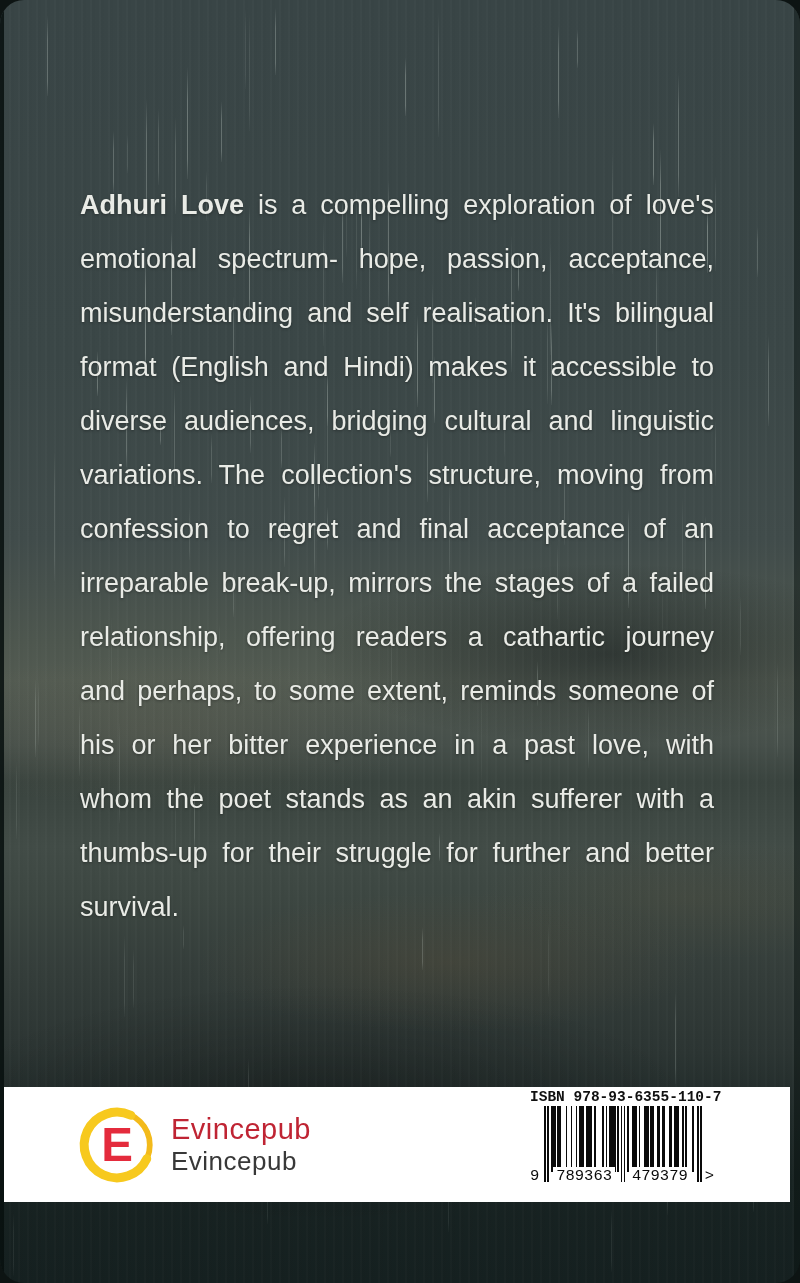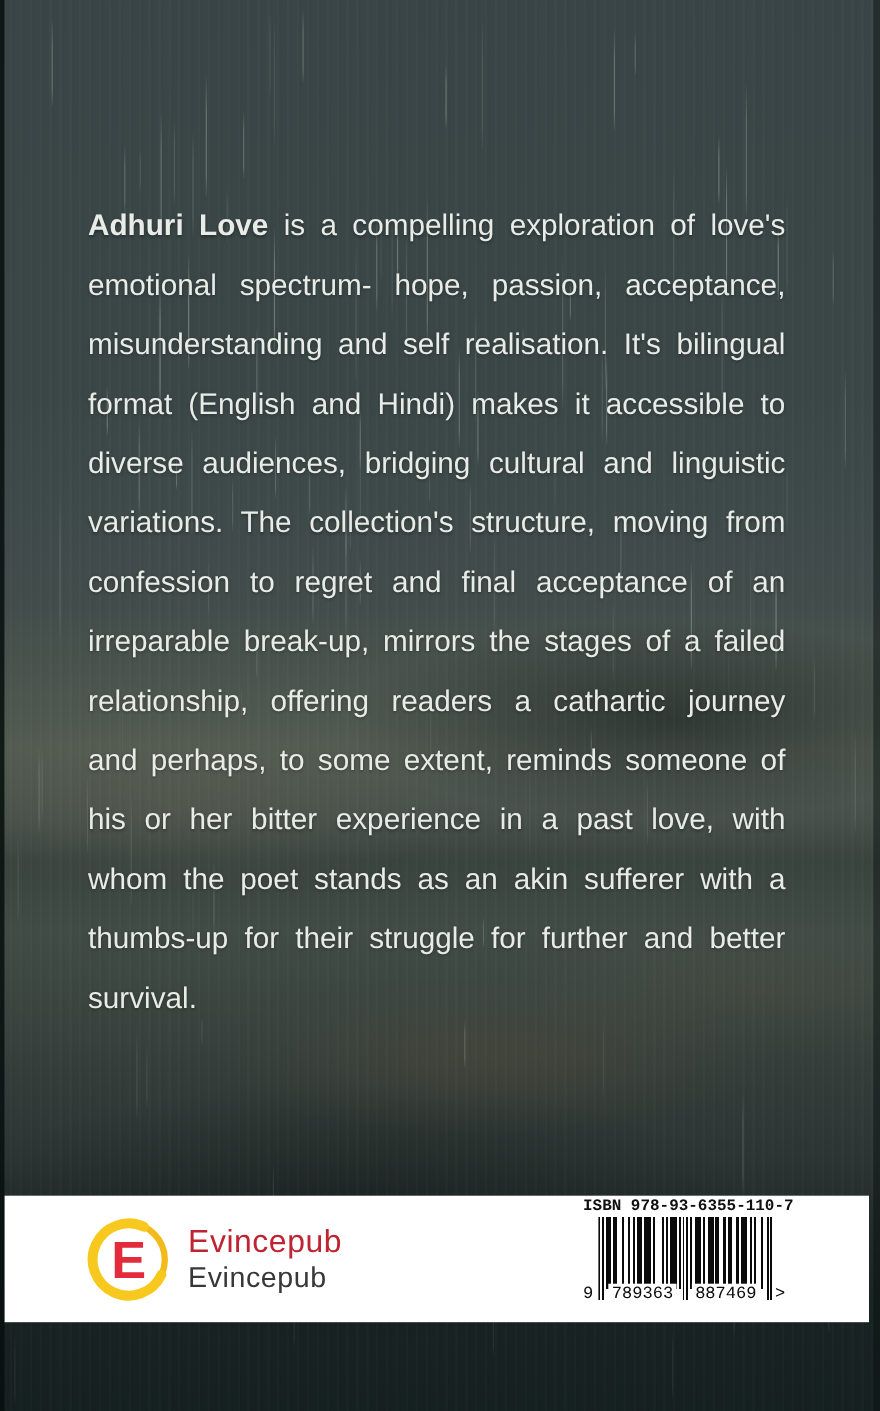--- a/index.html
+++ b/index.html
@@ -15,20 +15,21 @@
       repeating-linear-gradient(90deg, rgba(255,255,255,0.015) 0 2px, rgba(0,0,0,0.015) 2px 5px, rgba(0,0,0,0) 5px 9px),
       radial-gradient(420px 130px at 76% 51%, rgba(10,16,19,0.45), rgba(10,16,19,0) 70%),
       radial-gradient(380px 110px at 20% 57%, rgba(128,116,88,0.16), rgba(128,116,88,0) 70%),
       radial-gradient(360px 100px at 56% 75%, rgba(118,94,60,0.20), rgba(118,94,60,0) 70%),
       radial-gradient(300px 90px at 86% 70%, rgba(104,88,60,0.14), rgba(104,88,60,0) 70%),
       radial-gradient(500px 160px at 40% 86%, rgba(0,0,0,0.25), rgba(0,0,0,0) 75%),
       linear-gradient(180deg,
         #394546 0%, #3b4747 28%, #414c4b 42%, #4e574f 50%, #535b52 53%,
         #47504b 58%, #3a443f 61%, #424c47 66%, #3d4742 70%, #343d3a 76%,
         #2c3533 82%, #202a29 87%, #182322 92%, #152020 100%);
+    border-radius: 24px;
   }
 
   .edge-left {
     position: absolute; left: 0; top: 0; width: 4px; height: 100%;
     background: rgba(7,15,14,0.85); z-index: 4;
   }
   .edge-right {
     position: absolute; right: 0; top: 0; width: 6px; height: 100%;
     background: rgba(9,17,16,0.45); z-index: 4;
   }
@@ -274,21 +275,21 @@
             <rect x="83" y="0" width="1" height="66" fill="#0a0a0a"></rect>
             <rect x="85" y="0" width="1" height="66" fill="#0a0a0a"></rect>
             <rect x="89" y="0" width="1" height="66" fill="#0a0a0a"></rect>
             <rect x="92" y="0" width="1" height="76" fill="#0a0a0a"></rect>
             <rect x="94" y="0" width="1" height="76" fill="#0a0a0a"></rect>
           </svg>
       </div>
       <div class="barcode-numbers">
         <span>9</span>
         <span class="grp">789363</span>
-        <span class="grp">887469</span>
+        <span class="grp">479379</span>
         <span>&gt;</span>
       </div>
     </div>
 
   </div>
 
   <div class="edge-left"></div>
   <div class="edge-right"></div>
 </div>
 

